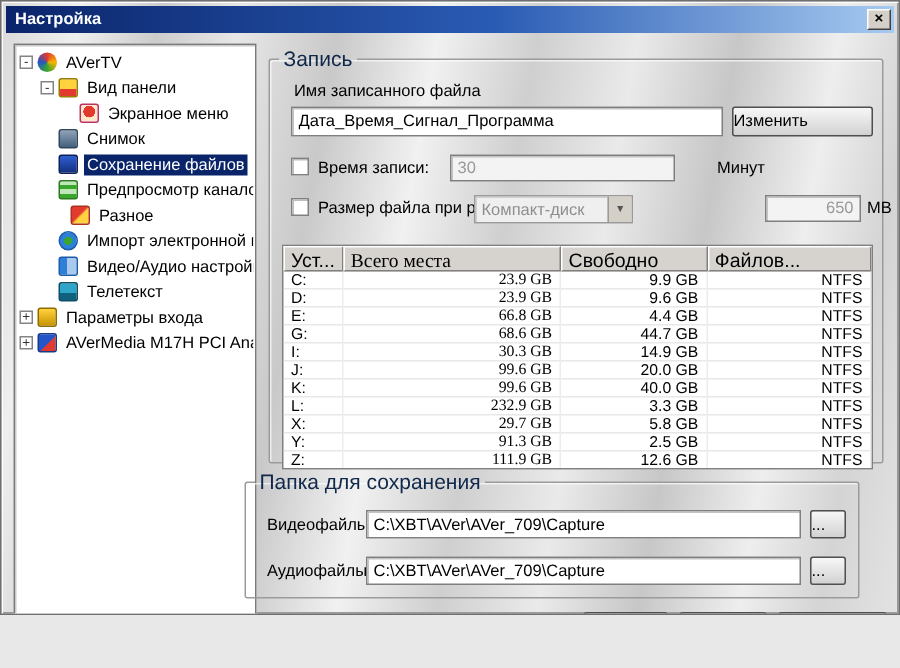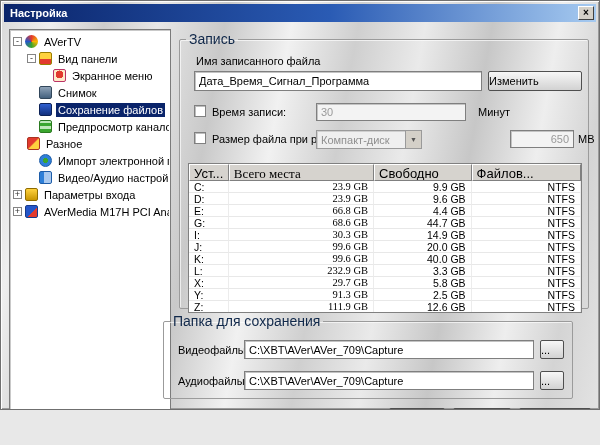--- a/index.html
+++ b/index.html
@@ -161,34 +161,39 @@
       <div class="tree-row selected" style="padding-left: 16px;">
         <span class="expander spacer"></span>
         <span class="tree-icon file-save-icon"></span>
         <span class="tree-label">Сохранение файлов</span>
       </div>
       <div class="tree-row" style="padding-left: 16px;">
         <span class="expander spacer"></span>
         <span class="tree-icon channel-preview-icon"></span>
         <span class="tree-label">Предпросмотр каналов</span>
       </div>
-      <div class="tree-row" style="padding-left: 4px;">
+      <div class="tree-row" style="padding-left: 24px;">
         <span class="expander spacer"></span>
         <span class="tree-icon misc-icon"></span>
         <span class="tree-label">Разное</span>
       </div>
       <div class="tree-row" style="padding-left: 16px;">
         <span class="expander spacer"></span>
         <span class="tree-icon epg-import-icon"></span>
         <span class="tree-label">Импорт электронной прог</span>
       </div>
       <div class="tree-row" style="padding-left: 16px;">
         <span class="expander spacer"></span>
         <span class="tree-icon av-settings-icon"></span>
         <span class="tree-label">Видео/Аудио настройки</span>
+      </div>
+      <div class="tree-row" style="padding-left: 16px;">
+        <span class="expander spacer"></span>
+        <span class="tree-icon teletext-icon"></span>
+        <span class="tree-label">Телетекст</span>
       </div>
       <div class="tree-row" style="padding-left: 2px;">
         <span class="expander">+</span>
         <span class="tree-icon input-params-icon"></span>
         <span class="tree-label">Параметры входа</span>
       </div>
       <div class="tree-row" style="padding-left: 2px;">
         <span class="expander">+</span>
         <span class="tree-icon device-icon"></span>
         <span class="tree-label">AVerMedia M17H PCI Analo</span>
@@ -197,21 +202,21 @@
 
   <fieldset style="left:178px;top:30px;width:410px;height:278px;">
     <legend>Запись</legend>
 
     <span class="label" style="left:16px;top:8px;">Имя записанного файла</span>
     <input class="field" style="left: 14px; top: 24px; width: 288px;" value="Дата_Время_Сигнал_Программа">
     <button class="btn" style="left:308px;top:24px;width:94px;">Изменить</button>
 
     <span class="checkbox" style="left:14px;top:58px;"></span>
     <span class="label" style="left:32px;top:59px;">Время записи:</span>
-    <input class="field" style="left: 136px; top: 56px; width: 150px; height: 18px;" disabled="" value="30">
+    <input class="field" style="left: 120px; top: 56px; width: 150px; height: 18px;" disabled="" value="30">
     <span class="label" style="left:298px;top:59px;">Минут</span>
 
     <span class="checkbox" style="left:14px;top:85px;"></span>
     <span class="label" style="left:32px;top:86px;">Размер файла при разби</span>
     <div class="dropdown" style="left:136px;top:83px;width:106px;">
       <span>Компакт-диск</span>
       <span class="arrow-btn">▼</span>
     </div>
     <input class="field" style="left: 330px; top: 83px; width: 64px; height: 18px; text-align: right;" disabled="" value="650">
     <span class="label" style="left:398px;top:86px;">MB</span>

